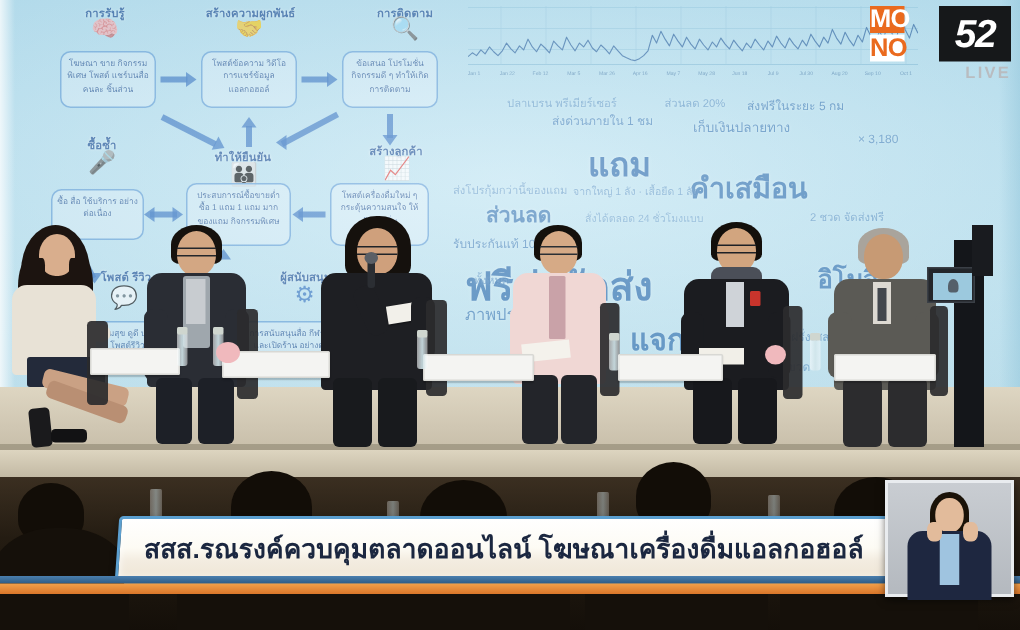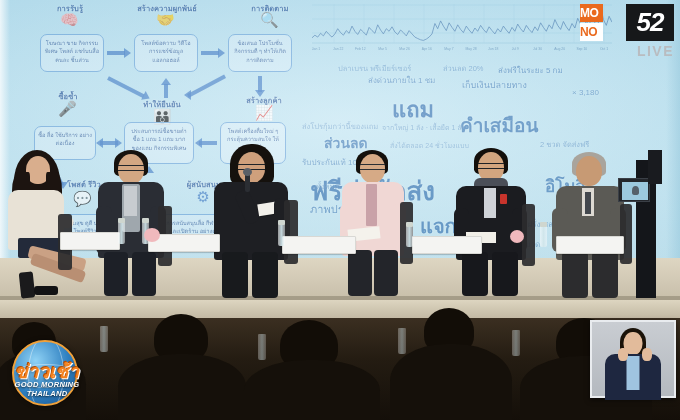--- a/index.html
+++ b/index.html
@@ -89,29 +89,29 @@
   
   .audience { position:absolute; left:0; top:318px; width:680px; height:102px;
     background:linear-gradient(180deg,#3b2f21 0%,#241c12 40%,#140f09 100%); }
   .aud-head { position:absolute; background:#120d07; border-radius:50% 50% 38% 38%; }
   .aud-sh { position:absolute; background:#15100a; border-radius:46% 46% 0 0; }
 
   
   .logo { position:absolute; right:6px; top:4px; width:94px; height:40px; }
   .logo-grid { position:absolute; left:0; top:0; display:flex; }
   .mbox { width:23px; height:18px; background:#ea6a1e; color:#fff;
-     font-weight:bold; font-size:12px; line-height:18px; text-align:left;
+     font-weight:bold; font-size:17px; line-height:18px; text-align:left;
      letter-spacing:-.5px; position:relative; }
   .mbox.white { background:#fff; color:#ea6a1e; }
   .numbox { position:absolute; left:46px; top:0; width:48px; height:37px;
      background:#16181a; color:#fff; font-weight:bold; font-size:26px;
      line-height:37px; text-align:center; letter-spacing:-1px;
      font-style:italic; }
   .live { position:absolute; right:6px; top:43px; color:#b9bcc0;
-     font-size:14px; font-weight:bold; letter-spacing:1.5px; }
+     font-size:11px; font-weight:bold; letter-spacing:1.5px; }
 
   
   .lt-wrap { position:absolute; left:0; top:340px; width:680px; height:60px; }
   .lt-bar {
     position:absolute; left:78px; top:4px; width:578px; height:44px;
     background:linear-gradient(180deg,#ffffff 0%,#fdfbf4 48%,#f3ece0 70%,#efe6d6 100%);
     border:2px solid #5b9fd0; border-radius:3px;
     box-shadow:0 2px 4px rgba(0,0,0,.35), inset 0 0 6px rgba(255,255,255,.9);
     transform:skewX(-4deg);
   }
@@ -441,27 +441,28 @@
 
   <div class="logo">
     <div class="logo-grid" style="flex-direction:column; gap:1px;">
       <div class="mbox">MO</div>
       <div class="mbox white">NO</div>
     </div>
     <div class="numbox">52</div>
   </div>
   <div class="live">LIVE</div>
 
-
-  <div class="badge">
-    <div class="globe"></div>
-    <div class="badge-th">ข่าวเช้า</div>
-    <div class="badge-en1">GOOD MORNING</div>
-    <div class="badge-en2">THAILAND</div>
-  </div>
+  <div class="lt-wrap">
+    <div class="lt-bar-shadow"></div>
+    <div class="lt-bar"></div>
+    <div class="lt-text">สสส.รณรงค์ควบคุมตลาดออนไลน์ โฆษณาเครื่องดื่มแอลกอฮอล์</div>
+    <div class="lt-strip2"></div>
+    <div class="lt-strip"></div>
+  </div>
+
 
   <div class="sli">
     <div class="sli-person" style="top:6px; width:26px; height:28px; background:#1a1208; border-radius:50% 50% 22% 22%;"></div>
     <div class="sli-person" style="top:10px; width:19px; height:23px; background:#e2bb9b; border-radius:48%;"></div>
     <div class="sli-person" style="top:32px; width:56px; height:46px; background:#1e2740; border-radius:10px 10px 0 0;"></div>
     <div style="position:absolute; left:50%; transform:translateX(-50%); top:34px; width:13px; height:34px; background:#9fc4e0;"></div>
     <div style="position:absolute; left:26px; top:26px; width:10px; height:13px; background:#e2bb9b; border-radius:40%;"></div>
     <div style="position:absolute; left:50px; top:26px; width:10px; height:13px; background:#e2bb9b; border-radius:40%;"></div>
   </div>
 

